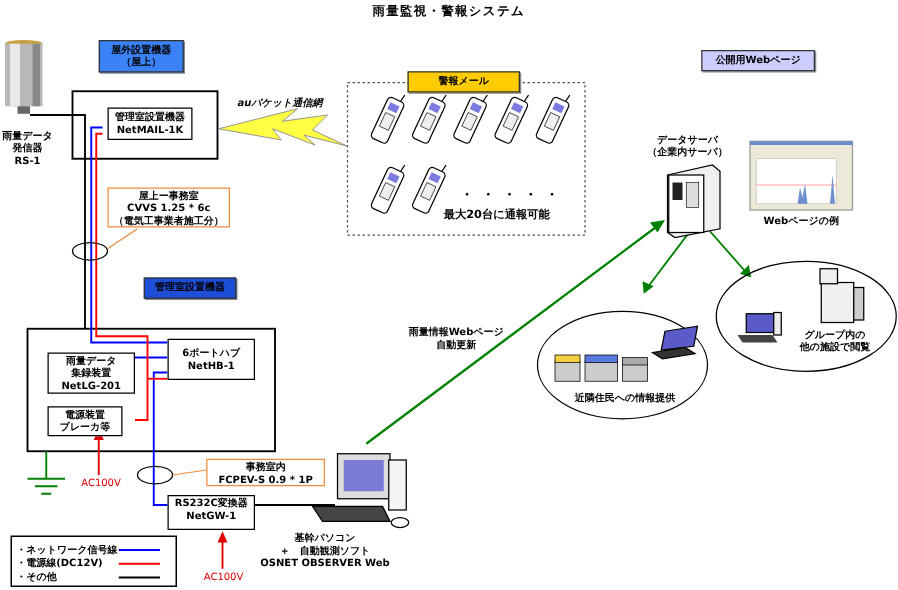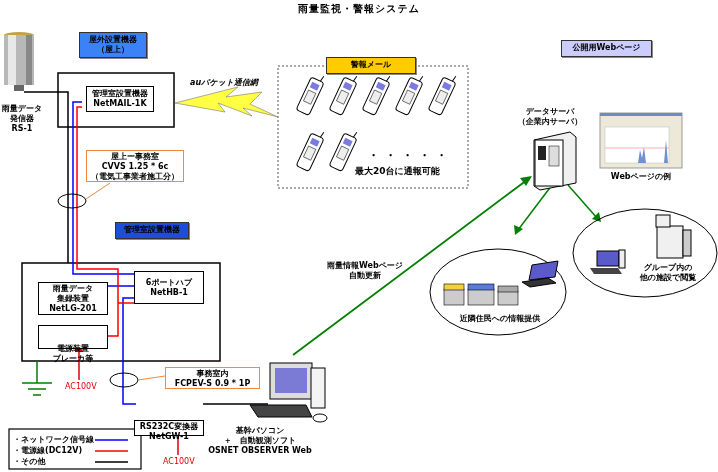--- a/index.html
+++ b/index.html
@@ -201,34 +201,34 @@
 
 <div class="abs box" style="left:38px;top:282px;width:70px;height:33px;padding-top:1px;">
   <div>雨量データ</div>
   <div>集録装置</div>
   <div>NetLG-201</div>
 </div>
 <div class="abs box" style="left:134px;top:271px;width:70px;height:33px;padding-top:6px;">
   <div>6ポートハブ</div>
   <div>NetHB-1</div>
 </div>
-<div class="abs box" style="left:38px;top:325px;width:70px;height:24px;padding-top:18px;">
+<div class="abs box" style="left:38px;top:325px;width:60px;height:24px;padding-top:1px;">
   <div>電源装置</div>
   <div>ブレーカ等</div>
 </div>
 
 <div class="abs ac" style="left:65px;top:382px;">AC100V</div>
 <div class="abs ac" style="left:163px;top:457px;">AC100V</div>
 
 <div class="abs callout" style="left:165px;top:367px;width:95px;height:22px;padding-top:1px;">
   <div>事務室内</div>
   <div>FCPEV-S 0.9 * 1P</div>
 </div>
 
-<div class="abs box" style="left:134px;top:396px;width:70px;height:16px;padding-top:1px;margin-top:24px;">
+<div class="abs box" style="left:134px;top:396px;width:70px;height:28px;padding-top:1px;">
   <div>RS232C変換器</div>
   <div>NetGW-1</div>
 </div>
 
 <div class="abs lbl" style="left:205px;top:426px;width:110px;">
   <div>基幹パソコン</div>
   <div>＋　自動観測ソフト</div>
   <div>OSNET OBSERVER Web</div>
 </div>
 

